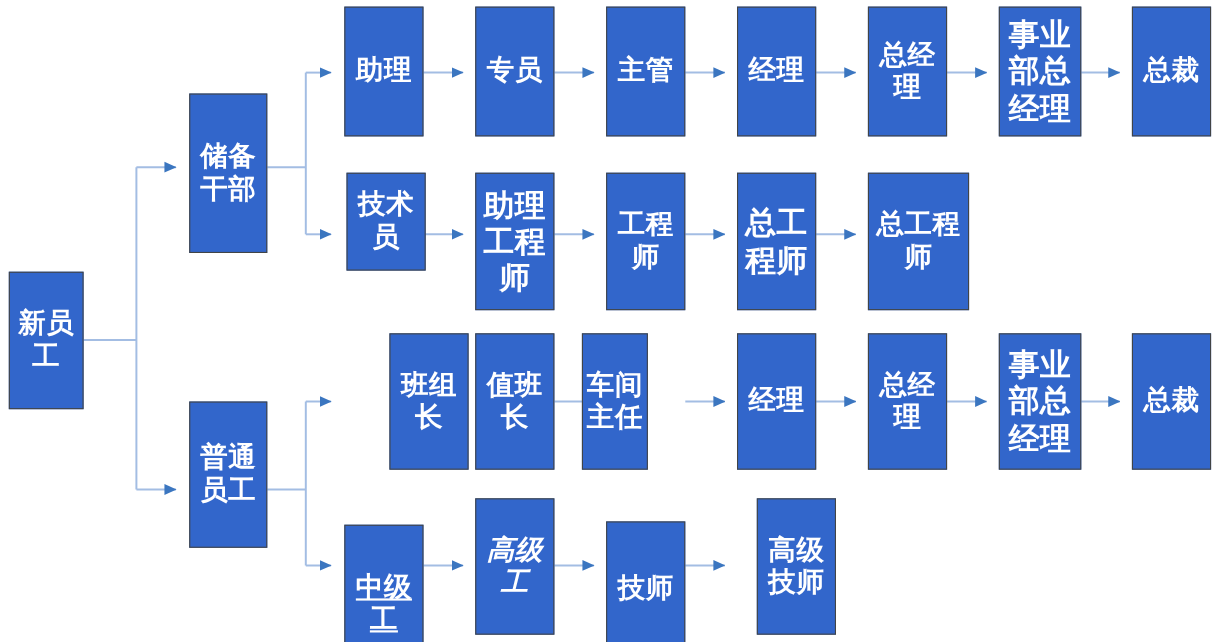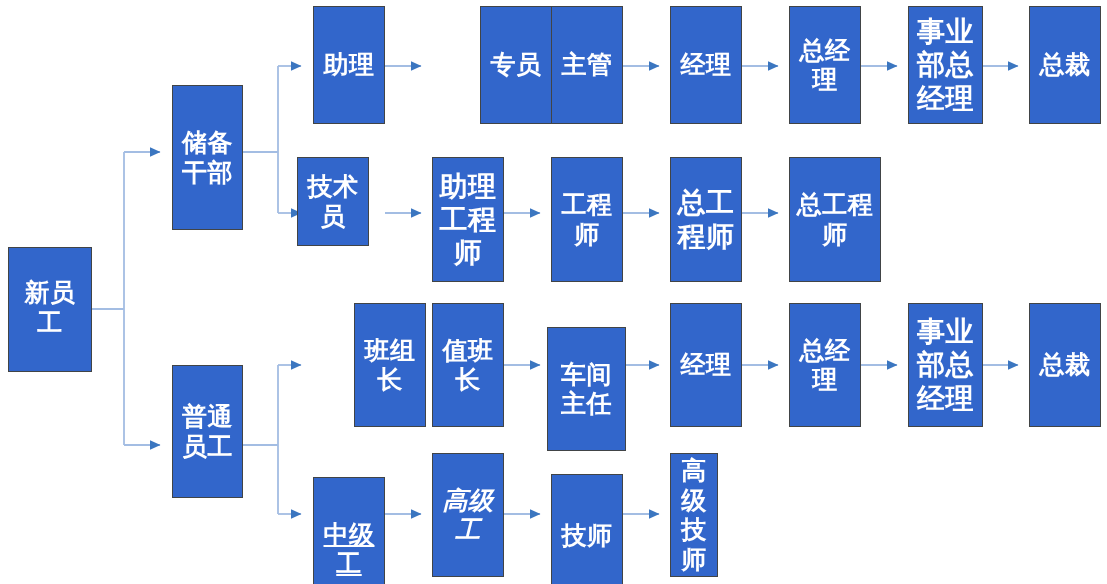--- a/index.html
+++ b/index.html
@@ -93,41 +93,41 @@
       <path d="M861,365 L897,365" marker-end="url(#ah)"></path>
       <path d="M983,365 L1018,365" marker-end="url(#ah)"></path>
 
       <path d="M385,514 L421,514" marker-end="url(#ah)"></path>
       <path d="M504,514 L540,514" marker-end="url(#ah)"></path>
       <path d="M623,514 L659,514" marker-end="url(#ah)"></path>
     </g>
   </svg>
 
   <div id="nodes">
-      <div class="node" style="left: 8px; top: 247px; width: 84px; height: 125px; font-family: Liberation Mono, monospace;">新员工</div>
+      <div class="node" style="left: 8px; top: 247px; width: 68px; height: 125px;">新员工</div>
       <div class="node" style="left: 172px; top: 85px; width: 71px; height: 145px;">储备干部</div>
       <div class="node" style="left: 172px; top: 365px; width: 71px; height: 133px;">普通员工</div>
       <div class="node" style="left: 313px; top: 6px; width: 72px; height: 118px;">助理</div>
-      <div class="node" style="left: 432px; top: 6px; width: 72px; height: 118px; margin-left: 48px;">专员</div>
+      <div class="node" style="left: 432px; top: 6px; width: 72px; height: 118px;">专员</div>
       <div class="node" style="left: 551px; top: 6px; width: 72px; height: 118px;">主管</div>
       <div class="node" style="left: 670px; top: 6px; width: 72px; height: 118px;">经理</div>
       <div class="node" style="left: 789px; top: 6px; width: 72px; height: 118px;">总经理</div>
       <div class="node w3" style="left: 908px; top: 6px; width: 75px; height: 118px;">事业部总经理</div>
       <div class="node" style="left: 1029px; top: 6px; width: 72px; height: 118px;">总裁</div>
-      <div class="node" style="left: 297px; top: 157px; width: 72px; height: 89px;">技术员</div>
+      <div class="node" style="left: 315px; top: 157px; width: 72px; height: 89px;">技术员</div>
       <div class="node w3" style="left: 432px; top: 157px; width: 72px; height: 125px;">助理工程师</div>
       <div class="node" style="left: 551px; top: 157px; width: 72px; height: 125px;">工程师</div>
       <div class="node w3" style="left: 670px; top: 157px; width: 72px; height: 125px;">总工程师</div>
       <div class="node" style="left: 789px; top: 157px; width: 92px; height: 125px;">总工程师</div>
       <div class="node" style="left: 313px; top: 303px; width: 72px; height: 124px; margin-left: 41px;">班组长</div>
       <div class="node" style="left: 432px; top: 303px; width: 72px; height: 124px;">值班长</div>
-      <div class="node" style="left: 547px; top: 303px; width: 79px; height: 124px; margin-top: 24px;">车间主任</div>
+      <div class="node" style="left: 529px; top: 303px; width: 60px; height: 124px;">车间主任</div>
       <div class="node" style="left: 670px; top: 303px; width: 72px; height: 124px;">经理</div>
       <div class="node" style="left: 789px; top: 303px; width: 72px; height: 124px;">总经理</div>
       <div class="node w3" style="left: 908px; top: 303px; width: 75px; height: 124px;">事业部总经理</div>
       <div class="node" style="left: 1029px; top: 303px; width: 72px; height: 124px;">总裁</div>
       <div class="node" style="left: 313px; top: 477px; width: 72px; height: 144px; text-decoration: underline;">中级工</div>
       <div class="node" style="left: 432px; top: 453px; width: 72px; height: 124px; font-style: italic;">高级工</div>
       <div class="node" style="left: 551px; top: 474px; width: 72px; height: 124px;">技师</div>
-      <div class="node" style="left: 670px; top: 453px; width: 48px; height: 124px;">高级技师</div>
+      <div class="node" style="left: 688px; top: 453px; width: 72px; height: 124px;">高级技师</div>
     </div>
 
 </div>
 
 </body></html>

